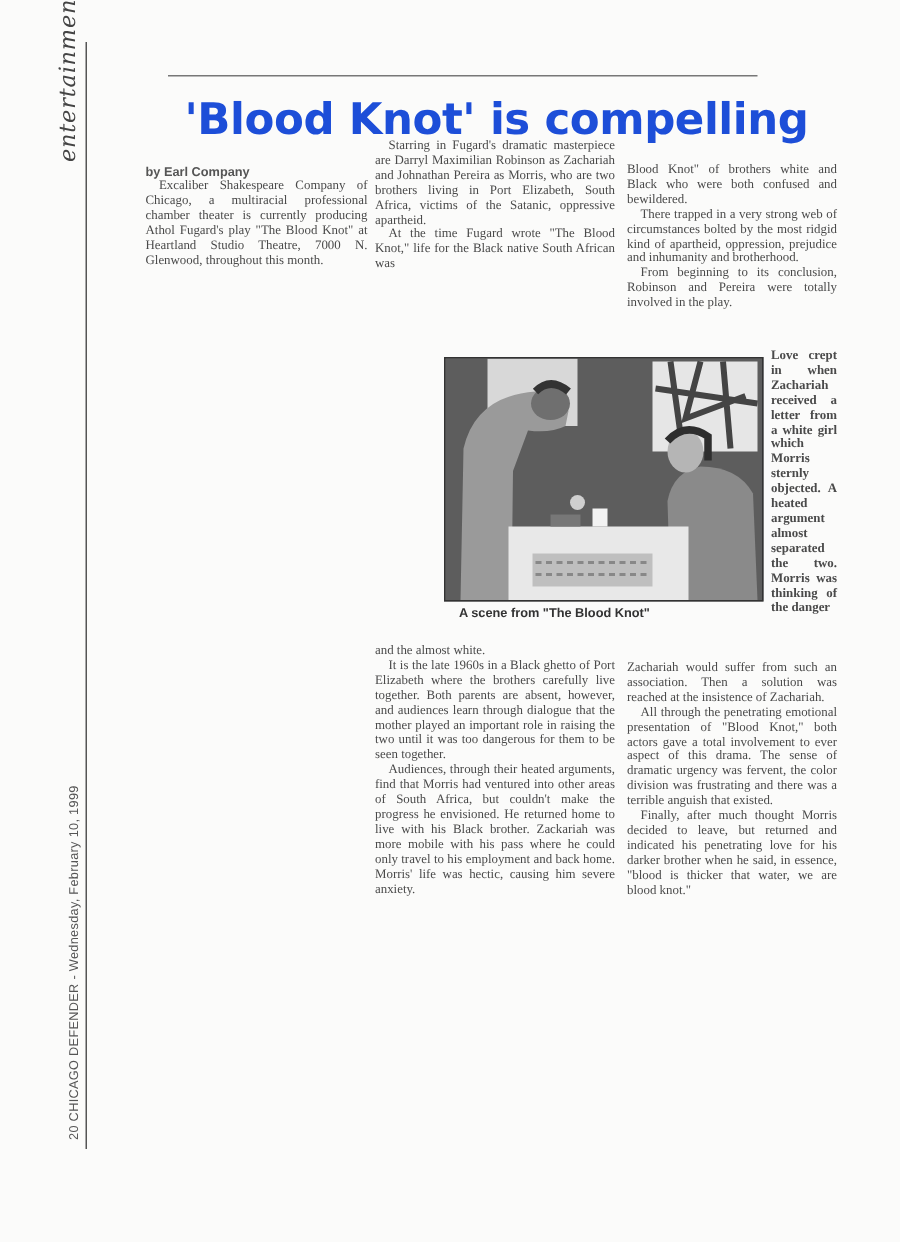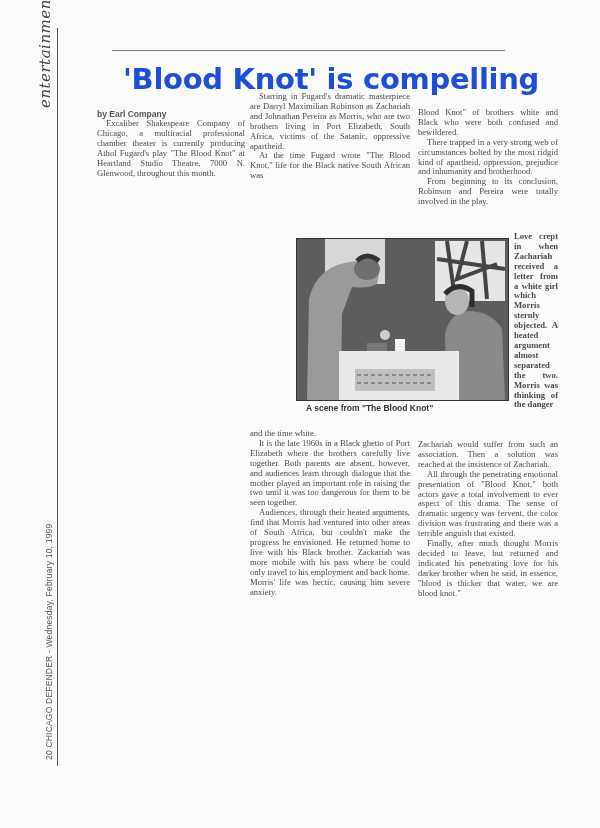--- a/index.html
+++ b/index.html
@@ -97,21 +97,21 @@
 
   <div class="col col-1">
     <p>Excaliber Shakespeare Company of Chicago, a multiracial professional chamber theater is currently producing Athol Fugard's play "The Blood Knot" at Heartland Studio Theatre, 7000 N. Glenwood, throughout this month.</p>
   </div>
 
   <div class="col col-2a">
     <p>Starring in Fugard's dramatic masterpiece are Darryl Maximilian Robinson as Zachariah and Johnathan Pereira as Morris, who are two brothers living in Port Elizabeth, South Africa, victims of the Satanic, oppressive apartheid.</p>
     <p>At the time Fugard wrote "The Blood Knot," life for the Black native South African was</p>
   </div>
   <div class="col col-2c">
-    <p class="noindent">and the time white.</p>
+    <p class="noindent">and the almost white.</p>
     <p>It is the late 1960s in a Black ghetto of Port Elizabeth where the brothers carefully live together. Both parents are absent, however, and audiences learn through dialogue that the mother played an important role in raising the two until it was too dangerous for them to be seen together.</p>
     <p>Audiences, through their heated arguments, find that Morris had ventured into other areas of South Africa, but couldn't make the progress he envisioned. He returned home to live with his Black brother. Zackariah was more mobile with his pass where he could only travel to his employment and back home. Morris' life was hectic, causing him severe anxiety.</p>
   </div>
 
   <div class="col col-3a">
     <p class="noindent">Blood Knot" of brothers white and Black who were both confused and bewildered.</p>
     <p>There trapped in a very strong web of circumstances bolted by the most ridgid kind of apartheid, oppression, prejudice and inhumanity and brotherhood.</p>
     <p>From beginning to its conclusion, Robinson and Pereira were totally involved in the play.</p>
   </div>
   <div class="col col-3b narrow" style="top:232px;font-weight:bold;">

